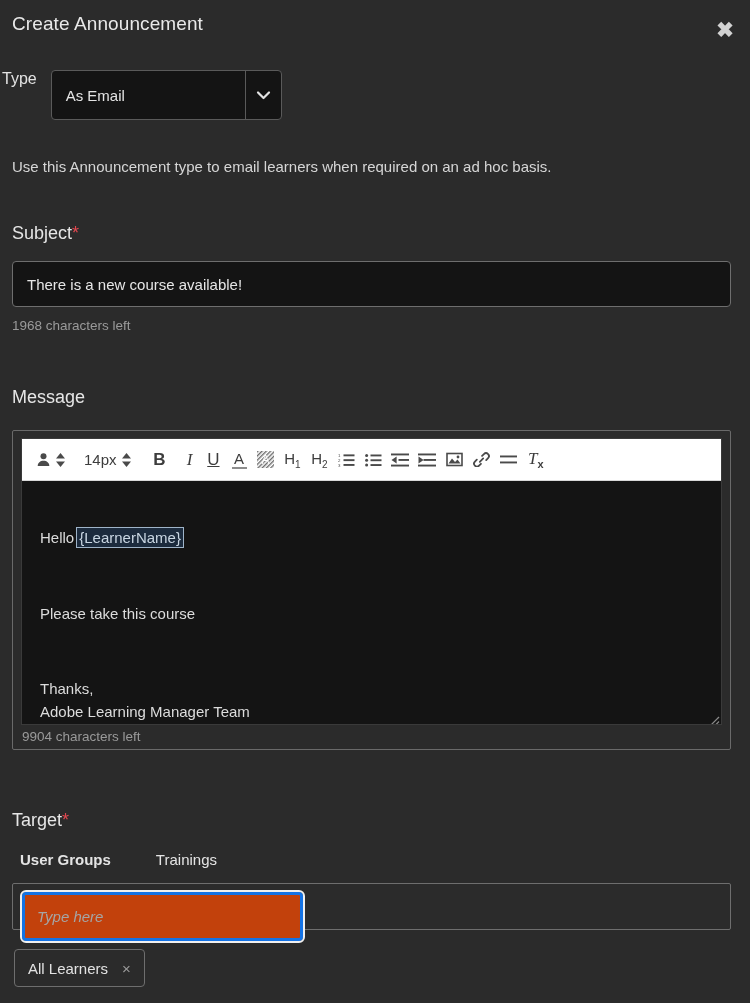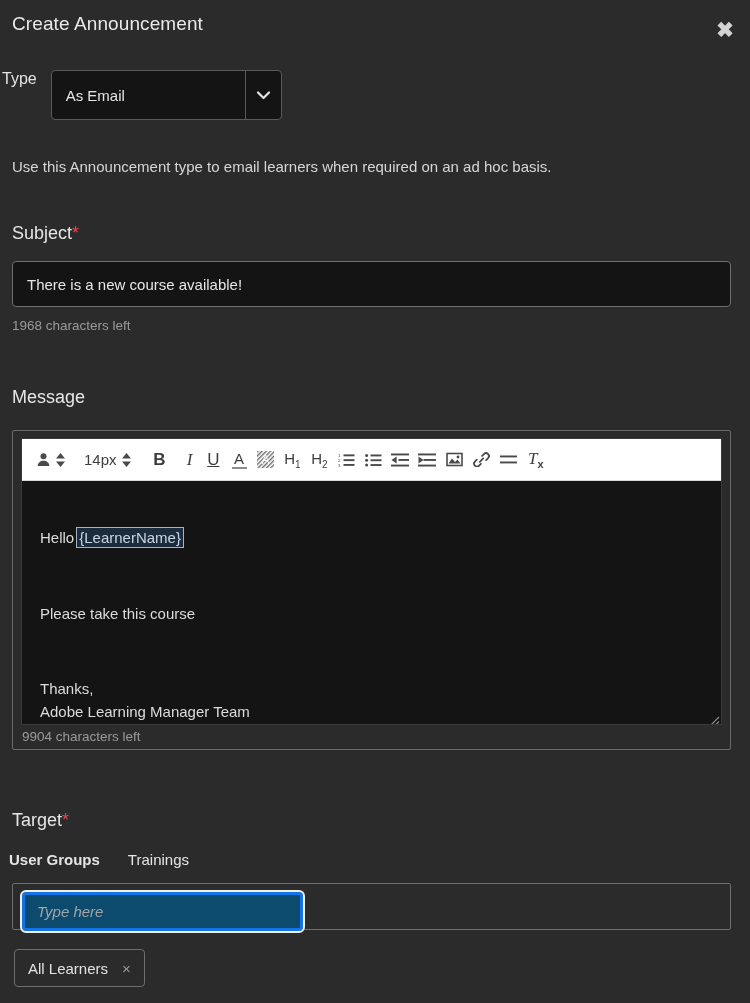--- a/index.html
+++ b/index.html
@@ -219,24 +219,24 @@
     position: absolute;
     left: 9px; top: 298px;
     font-size: 13.5px;
     color: #9a9a9a;
     white-space: nowrap;
   }
 
   
   .tabs {
     position: absolute;
-    left: 9px; top: 851px;
-    display: flex;
-    align-items: center;
-    gap: 28px;
+    left: 20px; top: 851px;
+    display: flex;
+    align-items: center;
+    gap: 45px;
   }
   .tab {
     font-size: 15px;
     color: #e4e4e4;
     cursor: pointer;
     white-space: nowrap;
   }
   .tab.active { font-weight: 700; }
 
   
@@ -244,22 +244,22 @@
     position: absolute;
     left: 12px; top: 883px;
     width: 719px; height: 47px;
     border: 1px solid #6e6e6e;
     border-radius: 2px;
     background: #2b2b2b;
   }
   .target-input {
     position: absolute;
     left: 9px; top: 8px;
-    width: 281px; height: 39px;
-    background: #0c4a6e;
+    width: 281px; height: 49px;
+    background: #c2410c;
     border: 3px solid #1473e6;
     border-radius: 4px;
     outline: 2px solid #f0f0f0;
     color: #e6e6e6;
     font-size: 15px;
     font-style: italic;
     font-family: "Liberation Sans", sans-serif;
     padding: 0 12px;
   }
   .target-input::placeholder { color: #a5a5a5; font-style: italic; opacity: 1; }

